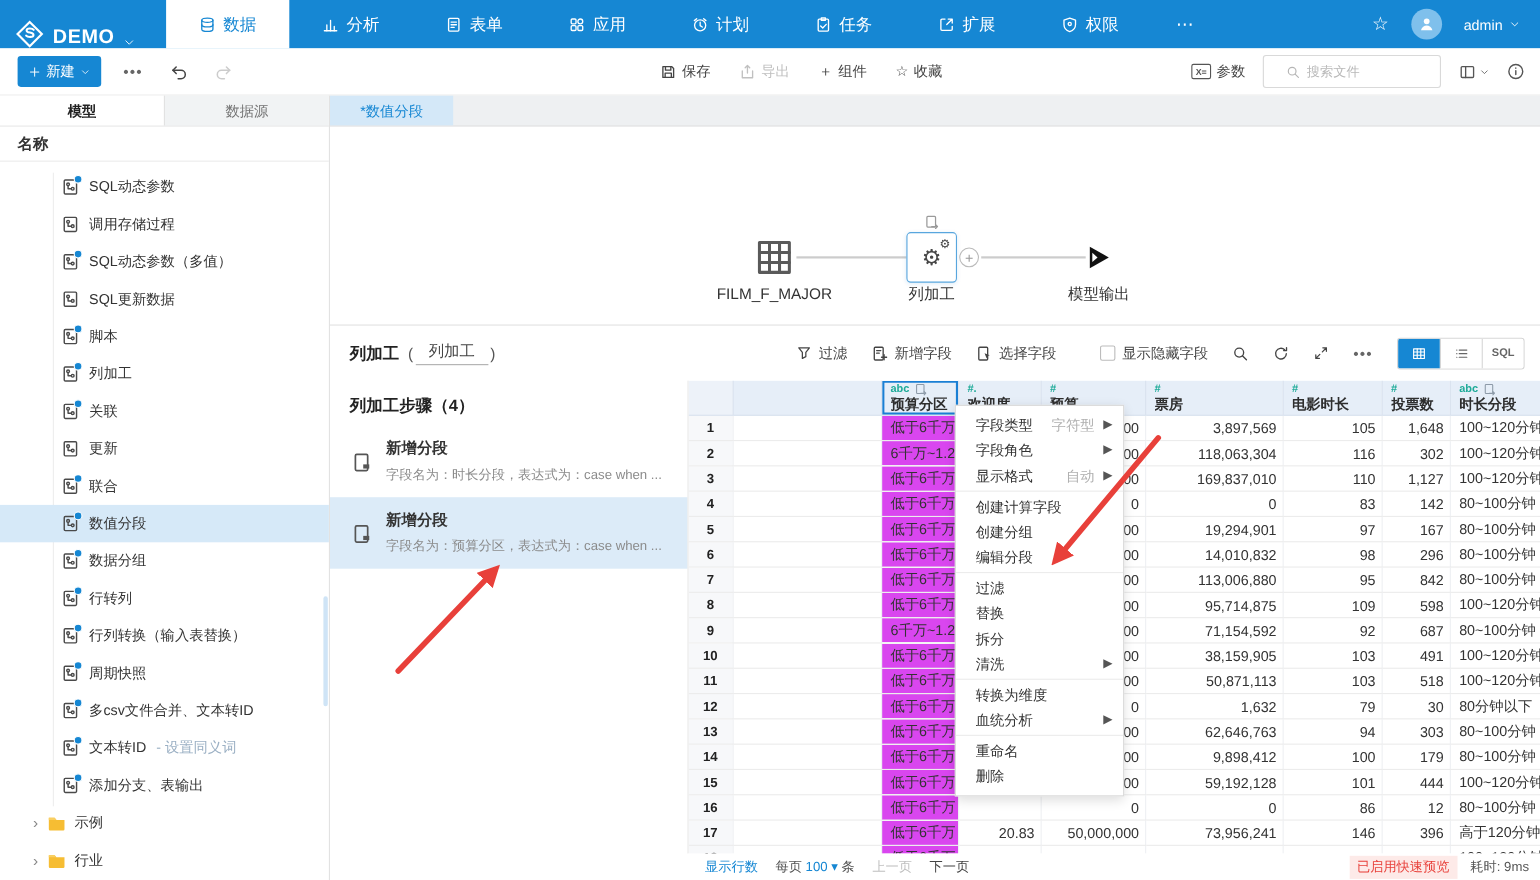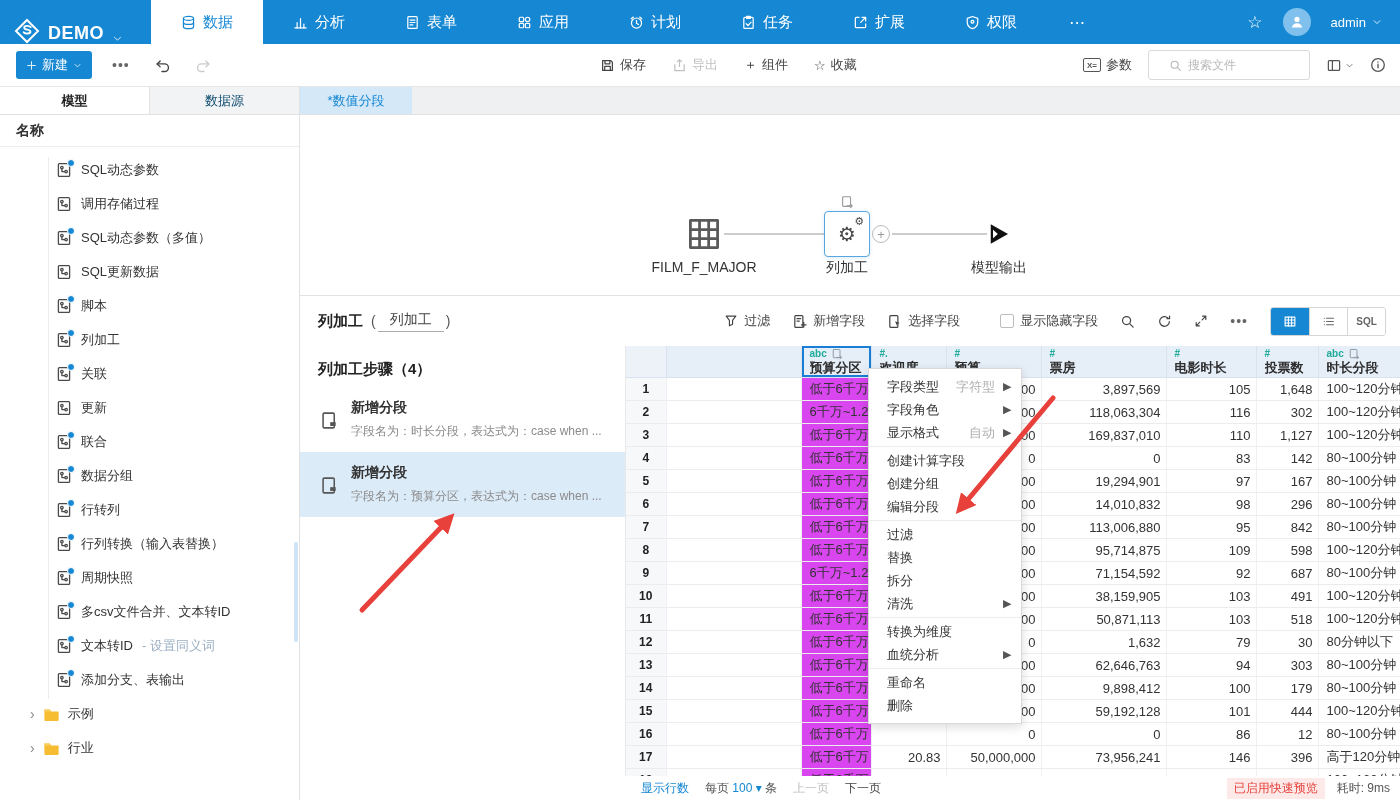--- a/index.html
+++ b/index.html
@@ -38,21 +38,21 @@
   .search-box { width:162px; height:30px; border:1px solid #d9d9d9; border-radius:3px; display:flex; align-items:center; gap:6px; padding:0 20px; color:#b5b5b5; }
   .search-box input { border:none; outline:none; width:110px; font-size:12px; font-family:inherit; }
   .search-box input::placeholder { color:#b9b9b9; }
   .layout-ic { display:flex; align-items:center; gap:3px; color:#555; }
 
   
   .sidebar { position:absolute; left:0; top:87px; width:300px; bottom:0; background:#fff; border-right:1px solid #e2e2e2; }
   .side-tabs { display:flex; height:28px; border-bottom:1px solid #e2e2e2; }
   .side-tab { flex:1; display:flex; align-items:center; justify-content:center; font-size:13px; cursor:pointer; }
   .side-tab.active { background:#fff; color:#222; font-weight:bold; }
-  .side-tab.idle { background:#f1f3f4; color:#0c4a6e; border-left:1px solid #e2e2e2; }
+  .side-tab.idle { background:#f1f3f4; color:#737373; border-left:1px solid #e2e2e2; }
   .side-head { height:32px; display:flex; align-items:center; padding-left:16px; font-weight:bold; font-size:14px; border-bottom:1px solid #ececec; }
   .tree { position:relative; padding-top:6px; }
   .tree-guide { position:absolute; left:48px; top:10px; bottom:66px; border-left:1px solid #ededed; }
   .tree-item { position:relative; height:34px; display:flex; align-items:center; gap:9px; padding-left:56px; cursor:pointer; white-space:nowrap; }
   .tree-item.active { background:#d6e9f8; }
   .mi { position:relative; width:16px; height:16px; color:#4a4a4a; flex:0 0 16px; }
   .badge-dot { position:absolute; right:-3px; top:-3px; width:8px; height:8px; border-radius:50%; background:#1687d3; border:1px solid #fff; }
   .tree-item .sfx { color:#9bb0c4; }
   .tree-folder { height:34px; display:flex; align-items:center; gap:8px; padding-left:30px; cursor:pointer; }
   .tree-folder .caret { color:#888; font-size:14px; }
@@ -448,20 +448,32 @@
           <span class="mi ic">
             <svg width="16" height="16" viewBox="0 0 16 16">
               <rect class="st" x="2.4" y="1.6" width="11.2" height="12.8" rx="1" stroke-width="1.1"></rect>
               <circle class="st" cx="5.9" cy="5.6" r="1.25" stroke-width="1.1"></circle>
               <circle class="st" cx="10.1" cy="9.6" r="1.25" stroke-width="1.1"></circle>
               <path class="st" d="M5.9 7.2v2.4h2.7" stroke-width="1.1"></path>
             </svg>
             <span class="badge-dot"></span>
           </span>
           <span>联合</span>
+        </div>
+        <div class="tree-item active">
+          <span class="mi ic">
+            <svg width="16" height="16" viewBox="0 0 16 16">
+              <rect class="st" x="2.4" y="1.6" width="11.2" height="12.8" rx="1" stroke-width="1.1"></rect>
+              <circle class="st" cx="5.9" cy="5.6" r="1.25" stroke-width="1.1"></circle>
+              <circle class="st" cx="10.1" cy="9.6" r="1.25" stroke-width="1.1"></circle>
+              <path class="st" d="M5.9 7.2v2.4h2.7" stroke-width="1.1"></path>
+            </svg>
+            <span class="badge-dot"></span>
+          </span>
+          <span>数值分段</span>
         </div>
         <div class="tree-item">
           <span class="mi ic">
             <svg width="16" height="16" viewBox="0 0 16 16">
               <rect class="st" x="2.4" y="1.6" width="11.2" height="12.8" rx="1" stroke-width="1.1"></rect>
               <circle class="st" cx="5.9" cy="5.6" r="1.25" stroke-width="1.1"></circle>
               <circle class="st" cx="10.1" cy="9.6" r="1.25" stroke-width="1.1"></circle>
               <path class="st" d="M5.9 7.2v2.4h2.7" stroke-width="1.1"></path>
             </svg>
             <span class="badge-dot"></span>

